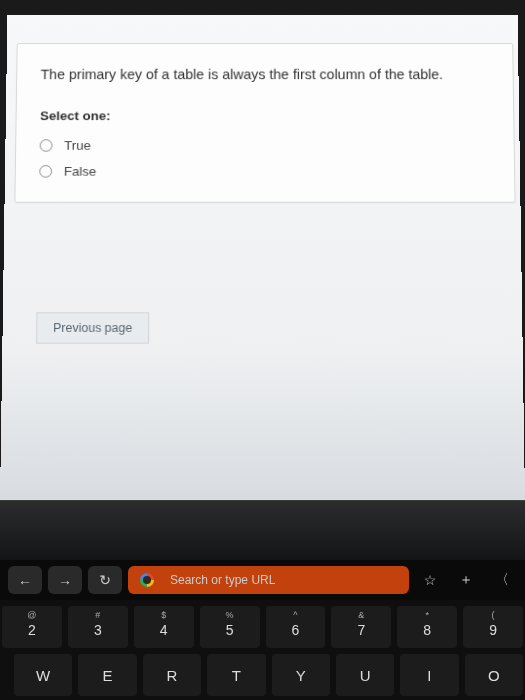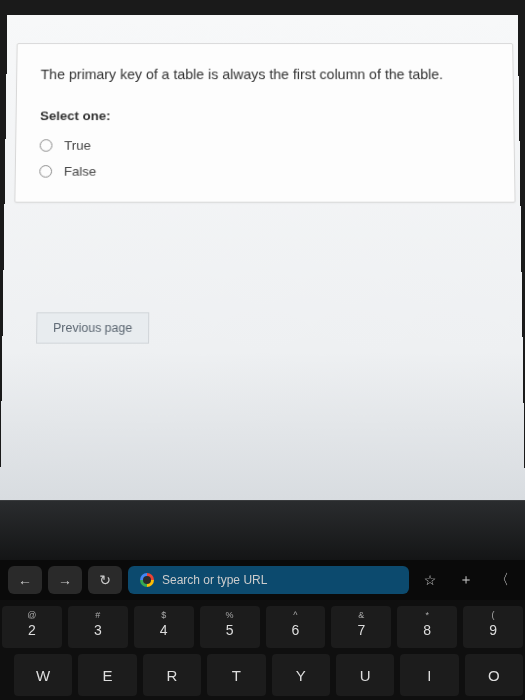--- a/index.html
+++ b/index.html
@@ -97,23 +97,23 @@
       border-radius: 6px;
       display: flex;
       align-items: center;
       justify-content: center;
       color: #ccc;
       font-size: 14px;
     }
     .tb-nav { width: 34px; background: #2a2a2a; }
     .tb-search {
       flex: 1;
-      background: #0c4a6e;
+      background: #c2410c;
       font-size: 12px;
-      gap: 8px;
+      gap: 16px;
       padding: 4px 12px;
       justify-content: flex-start;
     }
     .g-icon {
       width: 14px; height: 14px; border-radius: 50%;
       background: conic-gradient(#ea4335 0 90deg, #fbbc05 90deg 180deg, #34a853 180deg 270deg, #4285f4 270deg 360deg);
       flex-shrink: 0;
       position: relative;
     }
     .g-icon::after {

